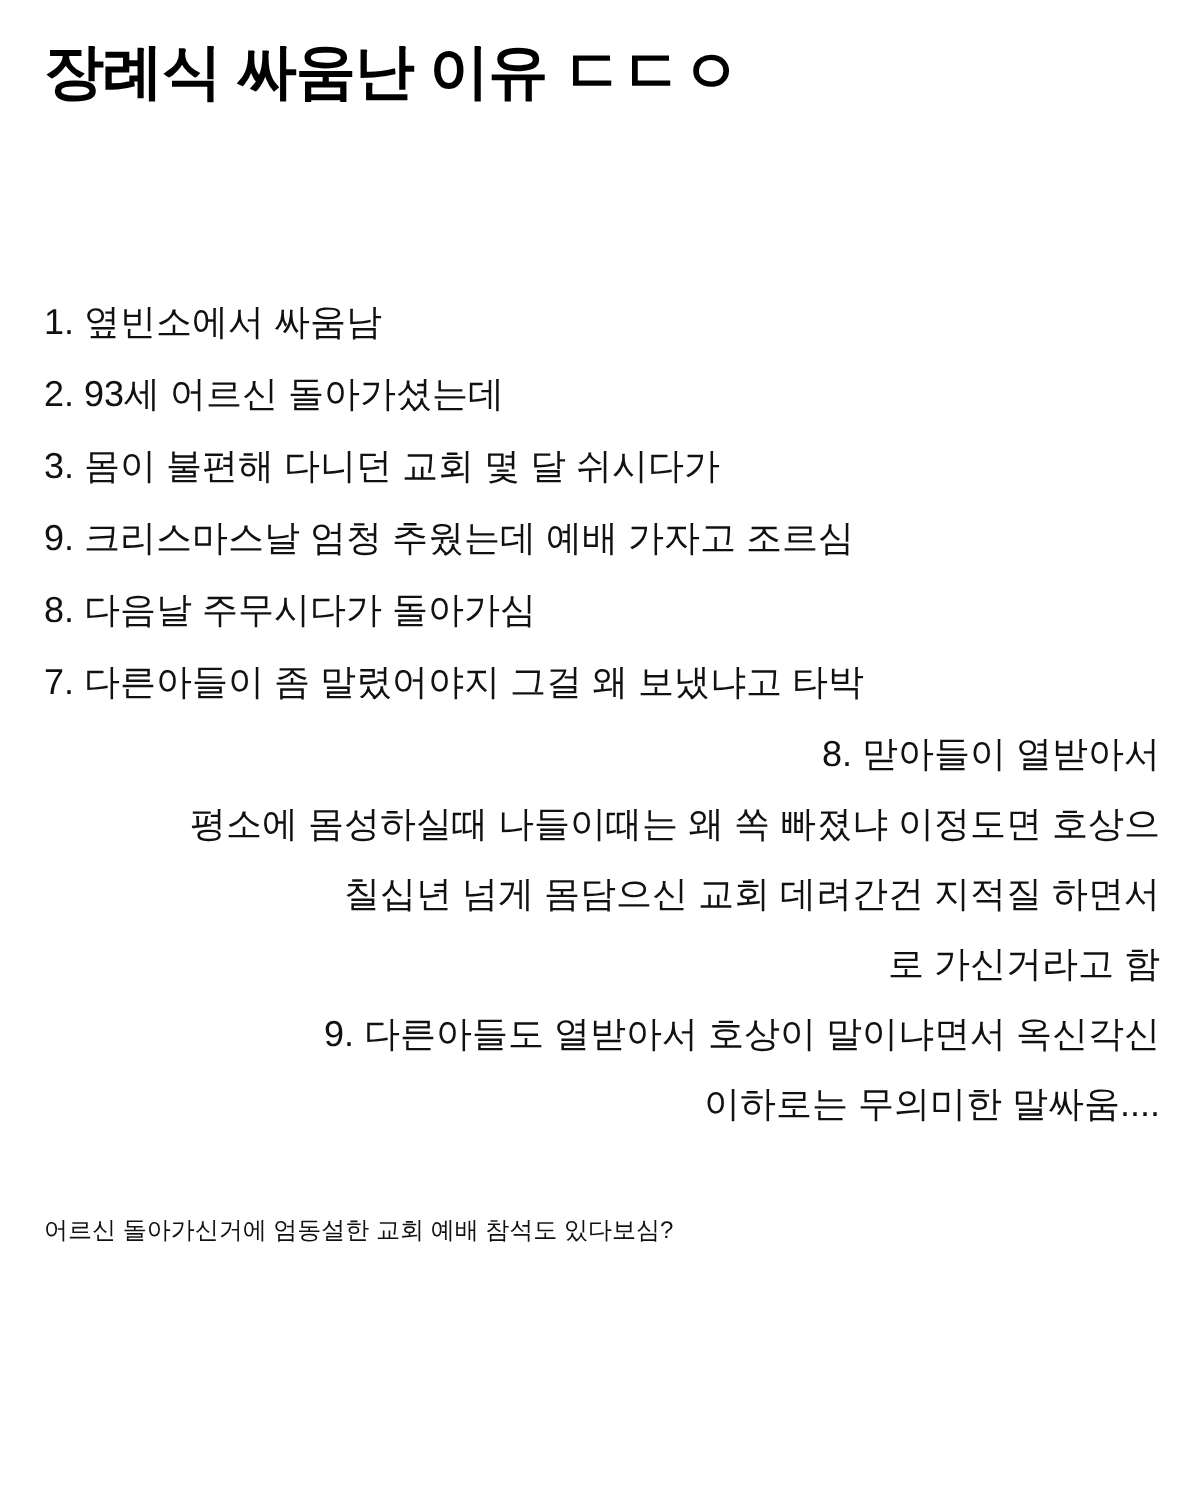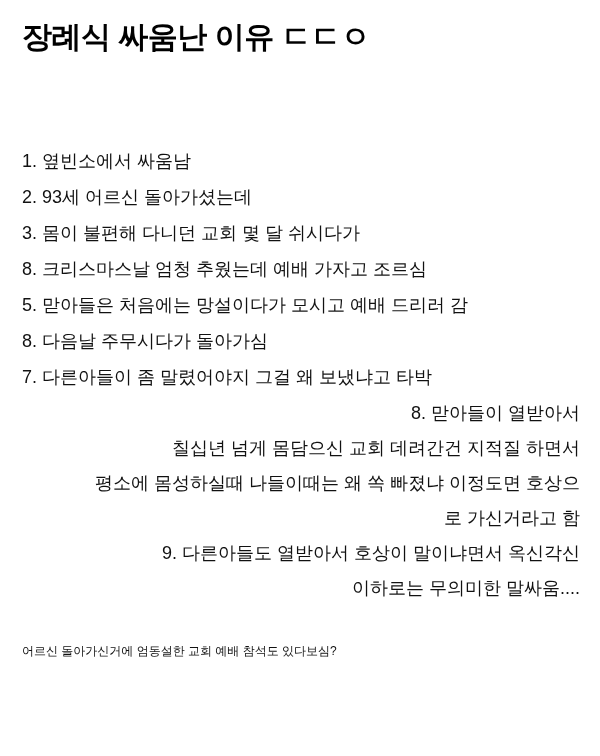--- a/index.html
+++ b/index.html
@@ -60,27 +60,26 @@
 <body>
 
 <div class="page">
 
   <h1 class="title">장례식 싸움난 이유 ㄷㄷㅇ</h1>
 
   <div class="body-block">
     <p class="line">1. 옆빈소에서 싸움남</p>
     <p class="line">2. 93세 어르신 돌아가셨는데</p>
     <p class="line">3. 몸이 불편해 다니던 교회 몇 달 쉬시다가</p>
-    <p class="line">8. 크리스마스날 엄청 추웠는데 예배 가자고 조르심</p>
-    <p class="line">5. 맏아들은 처음에는 망설이다가 모시고 예배 드리러 감</p>
+    <p class="line">9. 크리스마스날 엄청 추웠는데 예배 가자고 조르심</p>
     <p class="line">8. 다음날 주무시다가 돌아가심</p>
     <p class="line">7. 다른아들이 좀 말렸어야지 그걸 왜 보냈냐고 타박</p>
     <p class="line tight">8. 맏아들이 열받아서</p>
+    <p class="line tight">평소에 몸성하실때 나들이때는 왜 쏙 빠졌냐 이정도면 호상으</p>
     <p class="line tight">칠십년 넘게 몸담으신 교회 데려간건 지적질 하면서</p>
-    <p class="line tight">평소에 몸성하실때 나들이때는 왜 쏙 빠졌냐 이정도면 호상으</p>
     <p class="line tight">로 가신거라고 함</p>
     <p class="line tight">9. 다른아들도 열받아서 호상이 말이냐면서 옥신각신</p>
     <p class="line tight">이하로는 무의미한 말싸움....</p>
   </div>
 
   <div class="footer-block">
     <p class="footer-line">어르신 돌아가신거에 엄동설한 교회 예배 참석도 있다보심?</p>
   </div>
 
 </div>

